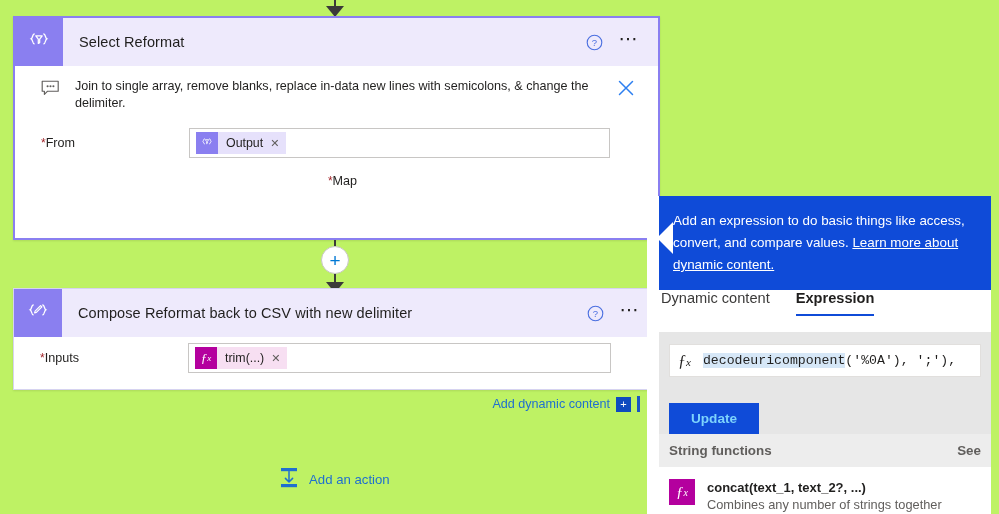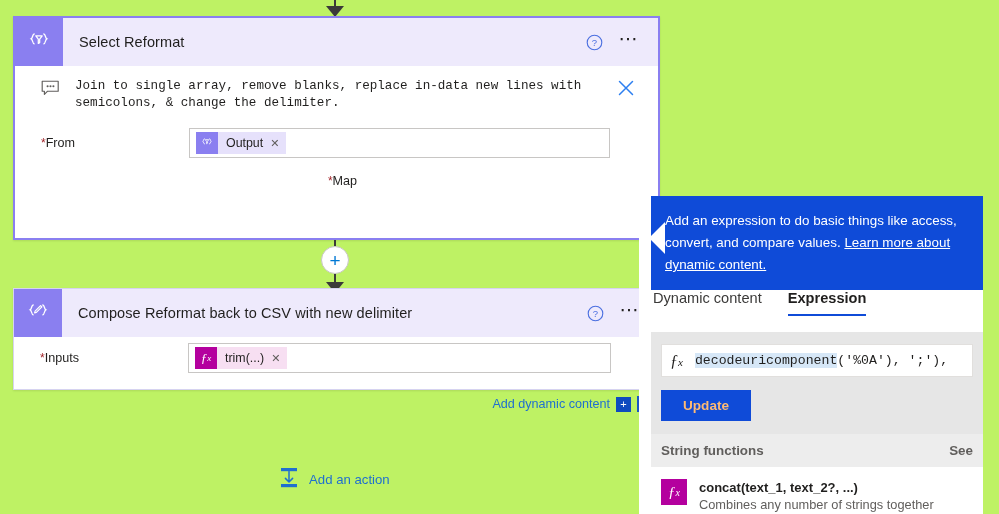--- a/index.html
+++ b/index.html
@@ -48,21 +48,21 @@
   }
   .hdr-actions { display:flex; align-items:center; gap:16px; padding-right:18px; }
   .help-icon { width:17px; height:17px; }
   .ellipsis { color:#201f1e; font-size:19px; line-height:8px; letter-spacing:2.5px; padding-bottom:7px; }
 
   .card-body { padding:0 0 12px 0; position:relative; }
 
   
   .comment-row { display:flex; align-items:flex-start; padding:12px 14px 6px 26px; position:relative; }
   .comment-icon { flex:0 0 22px; margin-right:12px; margin-top:2px; }
-  .comment-text { font-size:12.6px; color:#201f1e; line-height:17px; max-width:530px;font-family:Liberation Mono, monospace; }
+  .comment-text { font-size:12.6px; color:#201f1e; line-height:17px; max-width:530px; }
   .close-x { position:absolute; right:22px; top:12px; cursor:pointer; }
 
   
   .field-row { display:flex; align-items:center; padding:6px 14px 6px 26px; }
   .field-label { flex:0 0 148px; font-size:12.6px; color:#201f1e; }
   .req-star { color:#a4262c; font-size:12px; }
   .field-input {
     flex:1 1 auto; height:30px; border:1px solid #c8c6c4; background:#fff;
     display:flex; align-items:center; padding-left:6px;
   }
@@ -92,21 +92,21 @@
     display:flex; align-items:center; justify-content:center; font-size:11px; line-height:1;
   }
   .dyn-caret { width:3px; height:16px; background:#1a56c4; }
 
   
   .add-action { position:absolute; display:flex; align-items:center; gap:9px; cursor:pointer; }
   .add-action-label { color:#1f6fd0; font-size:13.2px; }
 
   
   .panel {
-    position:absolute; right:16px; top:196px; width:344px; height:318px;
+    position:absolute; right:8px; top:196px; width:344px; height:318px;
     background:#ffffff; overflow:hidden;
   }
   .callout {
     position:absolute; left:12px; top:0; width:332px; min-height:86px;
     background:#0f4bd8; color:#fff; padding:14px 8px 14px 14px;
     font-size:13.4px; line-height:22px;
   }
   .callout a { color:#fff; text-decoration:underline; cursor:pointer; }
   .callout-arrow {
     position:absolute; left:-2px; top:26px;
@@ -124,21 +124,21 @@
   .expr-field {
     background:#fff; border:1px solid #e1dfdd; height:33px;
     display:flex; align-items:center; padding-left:8px; overflow:hidden;
   }
   .expr-fx { font-family:"Liberation Serif", serif; font-style:italic; font-size:16px; color:#201f1e; margin-right:12px; }
   .expr-text {
     font-family:"Liberation Mono", monospace; font-size:13.2px; color:#201f1e; white-space:nowrap;
   }
   .expr-hl { background:#d6e7f7; }
   .update-btn {
-    margin-top:13px; background:#0f4bd8; color:#fdba74; border:none;
+    margin-top:26px; background:#0f4bd8; color:#7dd3fc; border:none;
     height:31px; padding:0 22px; font-size:13.6px; font-weight:bold;
     font-family:"Liberation Sans", sans-serif; cursor:pointer;
   }
 
   .fn-header {
     position:absolute; left:12px; top:238px; width:332px; height:33px;
     background:#ededed; display:flex; align-items:center; justify-content:space-between;
     padding:0 10px 0 10px;
     font-weight:bold;
   }

